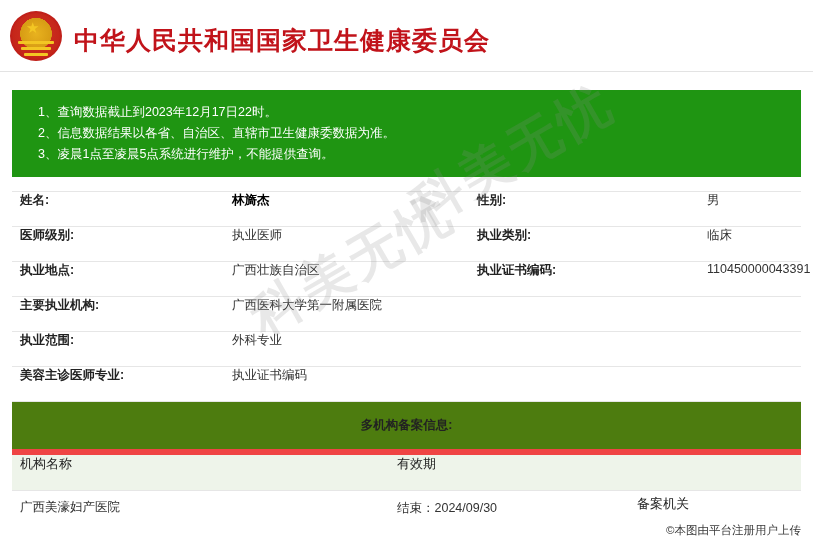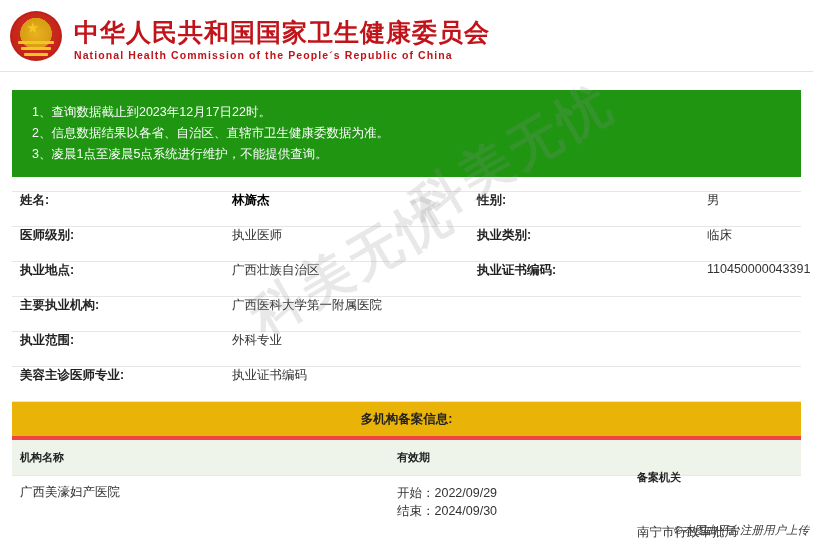--- a/index.html
+++ b/index.html
@@ -81,21 +81,21 @@
     white-space: nowrap;
   }
 
   
   .notice-wrap {
     padding: 18px 12px 12px 12px;
   }
   .notice {
     background: #1f9512;
     color: #ffffff;
-    padding: 12px 18px 12px 20px;
+    padding: 12px 18px 12px 26px;
     font-size: 12.5px;
     line-height: 21px;
   }
   .notice div { white-space: nowrap; }
 
   
   .table {
     margin: 2px 12px 0 12px;
     border-top: 1px solid #e6e6e6;
   }
@@ -126,40 +126,40 @@
     flex: 1 1 auto;
     color: #333;
   }
   .c-value-wide {
     flex: 1 1 auto;
     color: #333;
   }
   .name-strong { font-weight: bold; color: #000000; }
 
   .subhead {
-    height: 38px;
+    height: 53px;
     display: flex;
     align-items: center;
     justify-content: center;
-    background: #eab308;
-    border-bottom: 4px solid #ef4444;
+    background: #4d7c0f;
+    border-bottom: 6px solid #ef4444;
     font-size: 12.5px;
     font-weight: bold;
     color: #222;
   }
 
   
   .mt-head {
     display: flex;
-    align-items: center;
+    align-items: flex-start;
     height: 36px;
     background: #eef4ea;
     border-bottom: 1px solid #e6e6e6;
-    font-size: 11px;
-    font-weight: bold;
+    font-size: 13px;
+    font-weight: normal;
     color: #222;
   }
   .mt-row {
     display: flex;
     align-items: flex-start;
     min-height: 42px;
     padding-top: 8px;
     font-size: 12.5px;
     color: #333;
   }
@@ -183,45 +183,43 @@
     font-weight: bold;
     transform: rotate(-30deg);
     white-space: nowrap;
     letter-spacing: 4px;
   }
   .wm-a { left: 240px; top: 230px; }
   .wm-b { left: 400px; top: 120px; }
 
   .footer-note {
     position: absolute;
-    right: 4px;
+    right: 12px;
     bottom: 2px;
     font-size: 11.5px;
     color: #3a3a3a;
     background: rgba(255,255,255,0.0);
     white-space: nowrap;
-    font-style: italic;
   }
 </style>
 </head>
 <body>
 
 <div class="page">
 
   <div class="header">
     <div class="emblem">
       <div class="disc"></div>
       <div class="star">★</div>
       <div class="bar b1"></div>
       <div class="bar b2"></div>
       <div class="bar b3"></div>
     </div>
     <div class="titles">
       <div class="title-cn">中华人民共和国国家卫生健康委员会</div>
-      <div class="title-en">National Health Commission of the People´s Republic of China</div>
     </div>
   </div>
 
   <div class="notice-wrap">
     <div class="notice">
       <div>1、查询数据截止到2023年12月17日22时。</div>
       <div>2、信息数据结果以各省、自治区、直辖市卫生健康委数据为准。</div>
       <div>3、凌晨1点至凌晨5点系统进行维护，不能提供查询。</div>
     </div>
   </div>
@@ -269,21 +267,20 @@
 
     <div class="mt-head">
       <div class="mc1">机构名称</div>
       <div class="mc2">有效期</div>
       <div class="mc3">备案机关</div>
     </div>
 
     <div class="mt-row">
       <div class="mc1">广西美濠妇产医院</div>
       <div class="mc2">
-        <div class="date-line">开始：2022/09/29</div>
         <div class="date-line">结束：2024/09/30</div>
       </div>
       <div class="mc3">南宁市行政审批局</div>
     </div>
 
   </div>
 
   <div class="wm">
     <div class="wm-text wm-a">科美无忧</div>
     <div class="wm-text wm-b">科美无忧</div>

